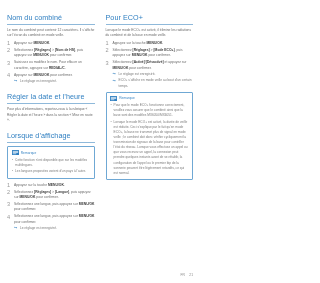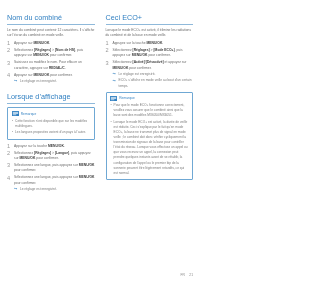--- a/index.html
+++ b/index.html
@@ -134,20 +134,24 @@
             <ul class="arrows">
               <li>
                 <span class="arw">↪</span>
                 <span>Le réglage est enregistré.</span>
               </li>
             </ul>
           </li>
         </ol>
       </div>
 
+      <div>
+        <div class="sec-head mt">Régler la date et l’heure</div>
+        <div class="para">Pour plus d’informations, reportez-vous à la rubrique « Régler la date et l’heure » dans la section « Mise en route ».</div>
+      </div>
 
       <div>
         <div class="sec-head mt">Lorsque d’affichage</div>
 
         <div class="note">
           <div class="note-head">
             <svg class="note-icon" viewBox="0 0 14 10">
               <rect x="0" y="0" width="14" height="10" fill="#2f7fc1"></rect>
               <rect x="1.6" y="2" width="10.8" height="1.3" fill="#ffffff"></rect>
               <rect x="1.6" y="4.4" width="10.8" height="1.3" fill="#ffffff"></rect>
@@ -191,21 +195,21 @@
             </ul>
           </li>
         </ol>
       </div>
 
     </div>
 
     <div class="col">
 
       <div>
-        <div class="sec-head">Ceci ECO+</div>
+        <div class="sec-head">Pour ECO+</div>
         <div class="para">Lorsque le mode ECO+ est activé, il élimine les radiations du combiné et de la base en mode veille.</div>
 
         <ol class="steps">
           <li>
             <span class="num">1</span>
             <span>Appuyez sur la touche <b>MENU/OK</b>.</span>
           </li>
           <li>
             <span class="num">2</span>
             <span>Sélectionnez <b>[Réglages]</b> &gt; <b>[Mode ECO+]</b>, puis appuyez sur <b>MENU/OK</b> pour confirmer.</span>

